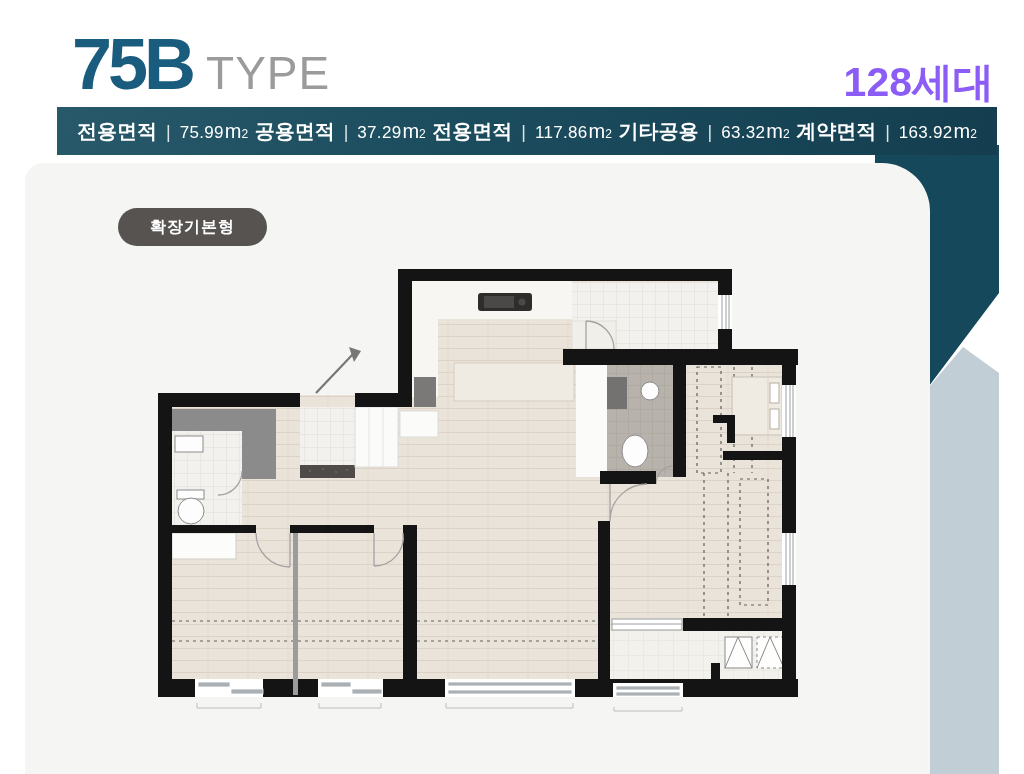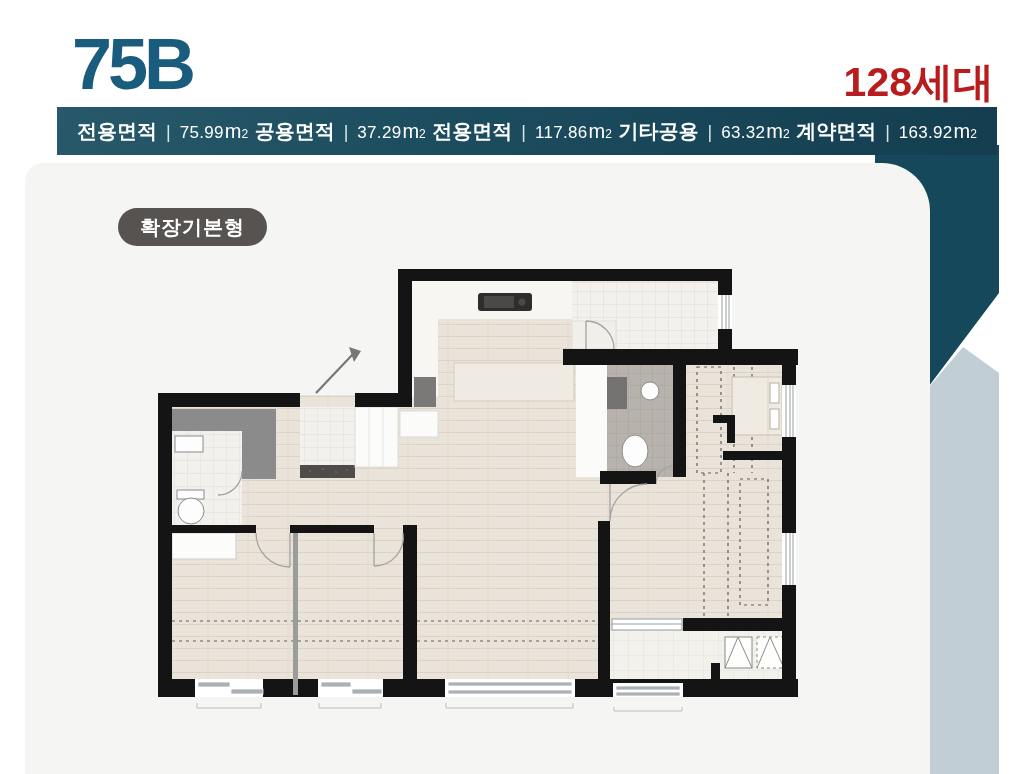--- a/index.html
+++ b/index.html
@@ -17,21 +17,21 @@
   .title-num{
     font-size:72px;font-weight:800;letter-spacing:-4px;line-height:1;
     color:#1a5c7e;
   }
   .title-type{
     font-size:46px;font-weight:500;letter-spacing:1px;line-height:1;
     color:#9b9b9b;margin-left:14px;
   }
   .households{
     position:absolute;right:30px;top:62px;z-index:6;
-    font-size:41px;font-weight:800;color:#b91c1c;line-height:1;
+    font-size:41px;font-weight:800;color:#8b5cf6;line-height:1;
   }
 
   
   .specbar{
     position:absolute;left:57px;top:107px;width:940px;height:48px;z-index:5;
     background:linear-gradient(100deg,#27596a 0%,#1b4c5e 45%,#143e4f 100%);
     display:flex;align-items:center;justify-content:space-between;
     padding:16px 20px;box-sizing:border-box;color:#fff;
   }
   .spec{display:flex;align-items:baseline;white-space:nowrap;}
@@ -46,38 +46,39 @@
     position:absolute;left:25px;top:163px;width:905px;height:611px;z-index:2;
     background:#f5f5f4;border-radius:18px 48px 0 0;
   }
   .right-shapes{position:absolute;left:870px;top:140px;z-index:1;}
 
   
   .badge{
     position:absolute;left:118px;top:208px;width:149px;height:38px;z-index:6;
     background:#565351;border-radius:19px;color:#fff;
     display:flex;align-items:center;justify-content:center;
-    font-size:20px;font-weight:800;letter-spacing:1px;
+    font-size:16px;font-weight:800;letter-spacing:1px;
   }
 
   
   .plan{position:absolute;left:148px;top:265px;z-index:4;}
 </style>
 </head>
 <body>
 
 <svg class="right-shapes" width="154" height="634" viewBox="0 0 154 634">
   <polygon points="5,5 129,5 129,153 59,246 59,70 5,70" fill="#16485c"></polygon>
   <polygon points="93,207 129,233 129,634 59,634 59,247" fill="#c2ced6"></polygon>
 </svg>
 
 <div class="panel"></div>
 
 <div class="title-row">
   <span class="title-num">75B</span>
+  <span class="title-type">TYPE</span>
 </div>
 <div class="households">128세대</div>
 
 <div class="specbar">
   <div class="spec">
     <span class="lbl">전용면적</span>
     <span class="sep">|</span>
     <span class="val">75.99</span>
     <span class="unit">m</span>
     <span class="sup">2</span>

